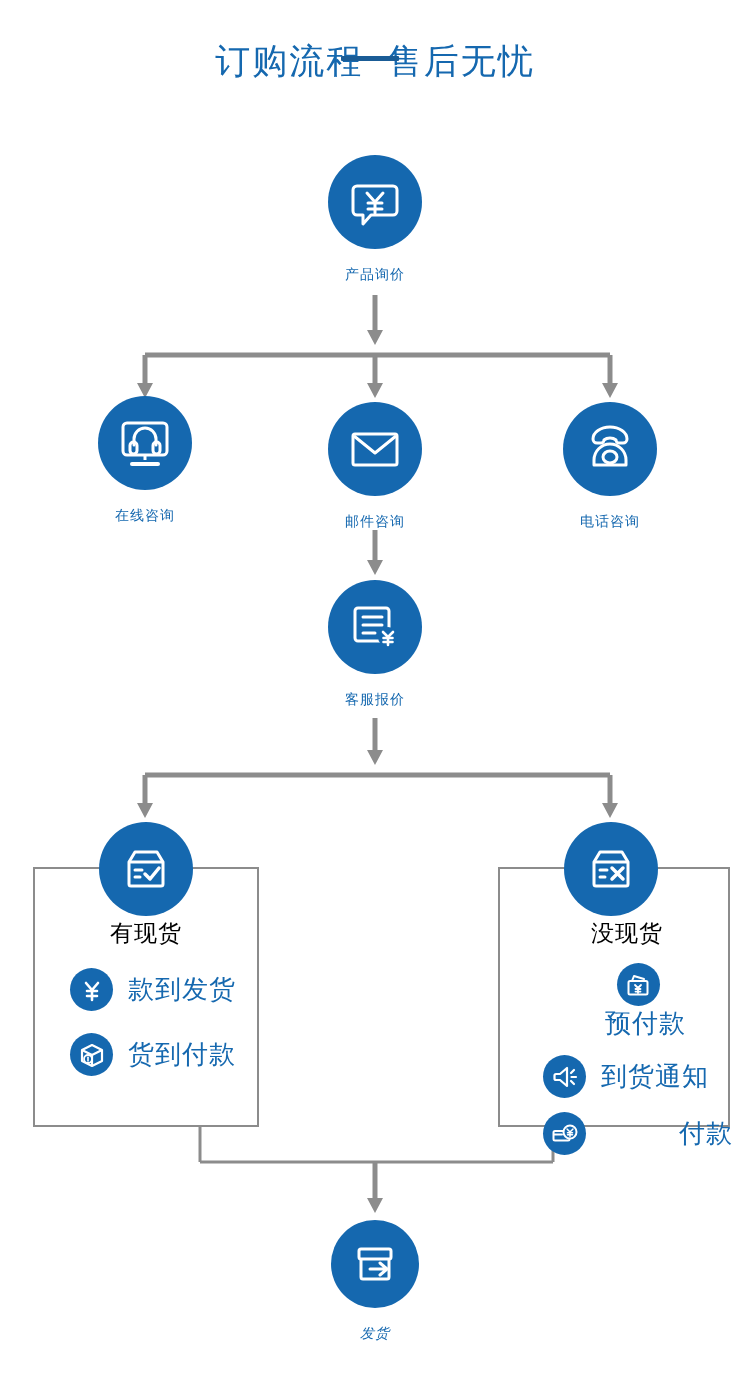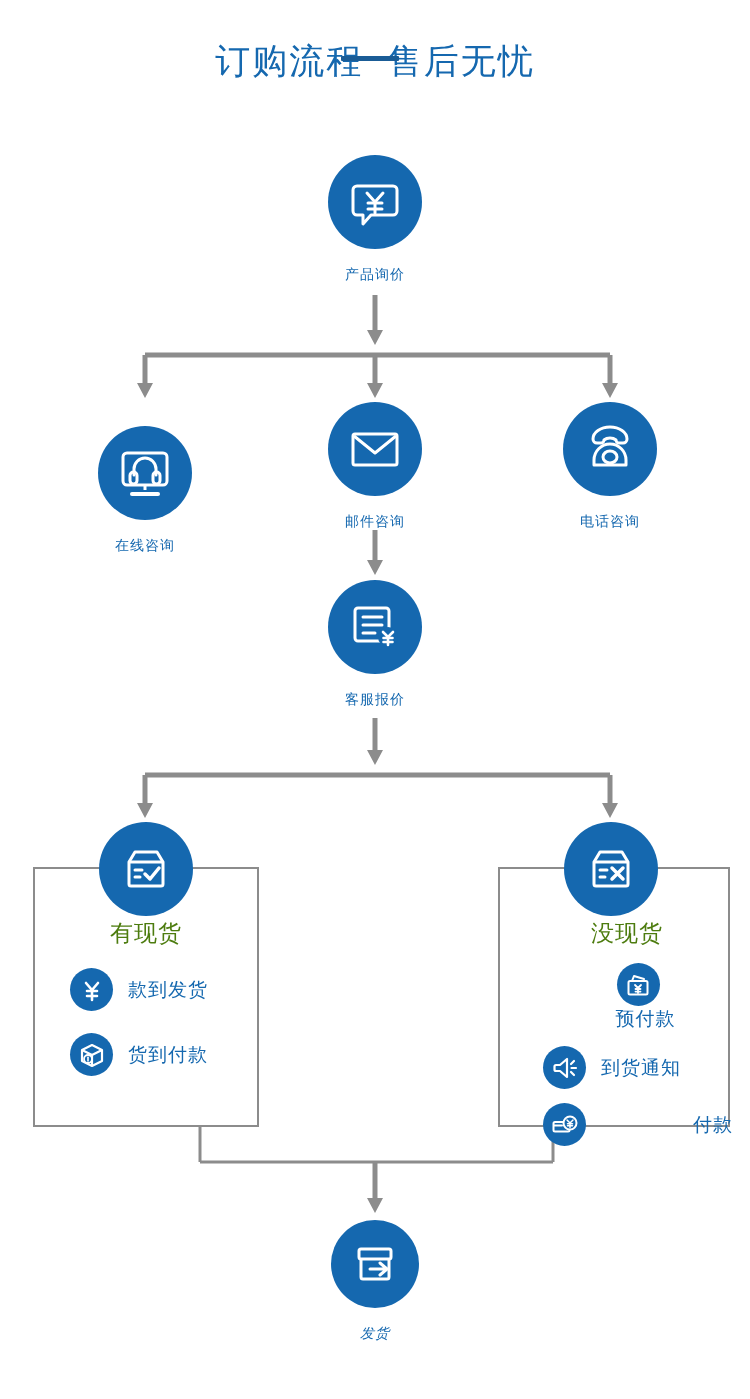--- a/index.html
+++ b/index.html
@@ -74,21 +74,21 @@
   .branch-box {
     position: absolute;
     border: 2px solid #8C8C8C;
     background: transparent;
   }
   .box-head-label {
     position: absolute;
     width: 100%;
     text-align: center;
     font-size: 23px;
-    color: #4d7c0f;
+    color: #000000;
     letter-spacing: 1px;
     white-space: nowrap;
   }
   .opt-list {
     position: absolute;
     left: 0;
     width: 100%;
   }
   .opt-row {
     display: flex;
@@ -101,21 +101,21 @@
     height: 43px;
     border-radius: 50%;
     background: #1568AF;
     display: flex;
     align-items: center;
     justify-content: center;
     flex: 0 0 auto;
   }
   .opt-text {
     margin-left: 15px;
-    font-size: 19px;
+    font-size: 26px;
     color: #1568AF;
     letter-spacing: 1px;
     white-space: nowrap;
   }
 
   
   #connectors {
     position: absolute;
     left: 0;
     top: 0;
@@ -185,21 +185,21 @@
     <div class="node-circle">
       <svg width="56" height="56" viewBox="0 0 56 56">
         <path d="M10,12 H46 a4,4 0 0 1 4,4 V37 a4,4 0 0 1 -4,4 H24 L16,50 L16,41 H10 a4,4 0 0 1 -4,-4 V16 a4,4 0 0 1 4,-4 Z" fill="none" stroke="#ffffff" stroke-width="3" stroke-linejoin="round"></path>
         <path d="M20,19 L28,28 L36,19" fill="none" stroke="#ffffff" stroke-width="3" stroke-linecap="round"></path>
         <path d="M21,29 H35 M21,35 H35 M28,28 V39" fill="none" stroke="#ffffff" stroke-width="3" stroke-linecap="round"></path>
       </svg>
     </div>
     <div class="node-label">产品询价</div>
   </div>
 
-  <div class="node" style="left:98px; top:426px; width:94px;">
+  <div class="node" style="left:98px; top:396px; width:94px;">
     <div class="node-circle">
       <svg width="58" height="58" viewBox="0 0 58 58">
         <rect x="7" y="9" width="44" height="32" rx="4" fill="none" stroke="#ffffff" stroke-width="3"></rect>
         <path d="M18,31 V25 a11,11 0 0 1 22,0 V31" fill="none" stroke="#ffffff" stroke-width="3" stroke-linecap="round"></path>
         <rect x="14" y="28" width="7" height="12" rx="3.5" fill="none" stroke="#ffffff" stroke-width="3"></rect>
         <rect x="37" y="28" width="7" height="12" rx="3.5" fill="none" stroke="#ffffff" stroke-width="3"></rect>
         <path d="M29,41 V46" fill="none" stroke="#ffffff" stroke-width="3"></path>
         <path d="M16,50 H42" fill="none" stroke="#ffffff" stroke-width="4" stroke-linecap="round"></path>
       </svg>
     </div>

